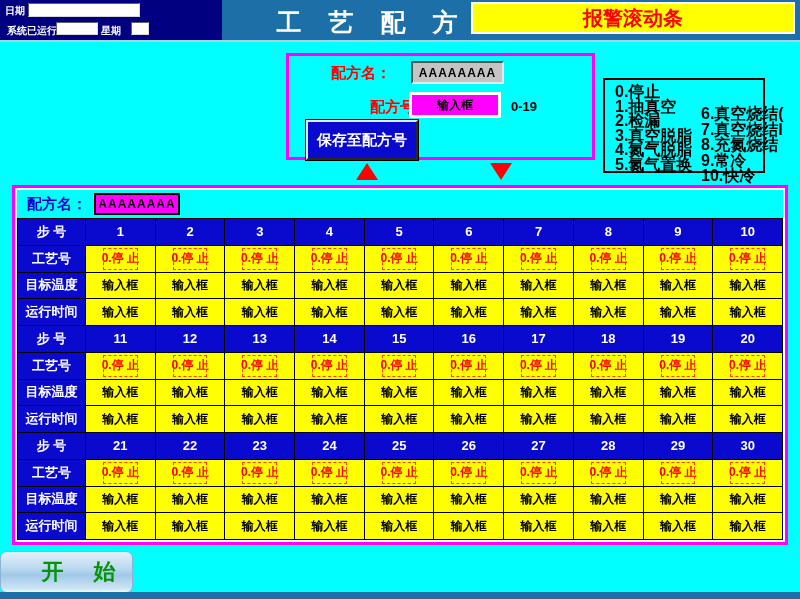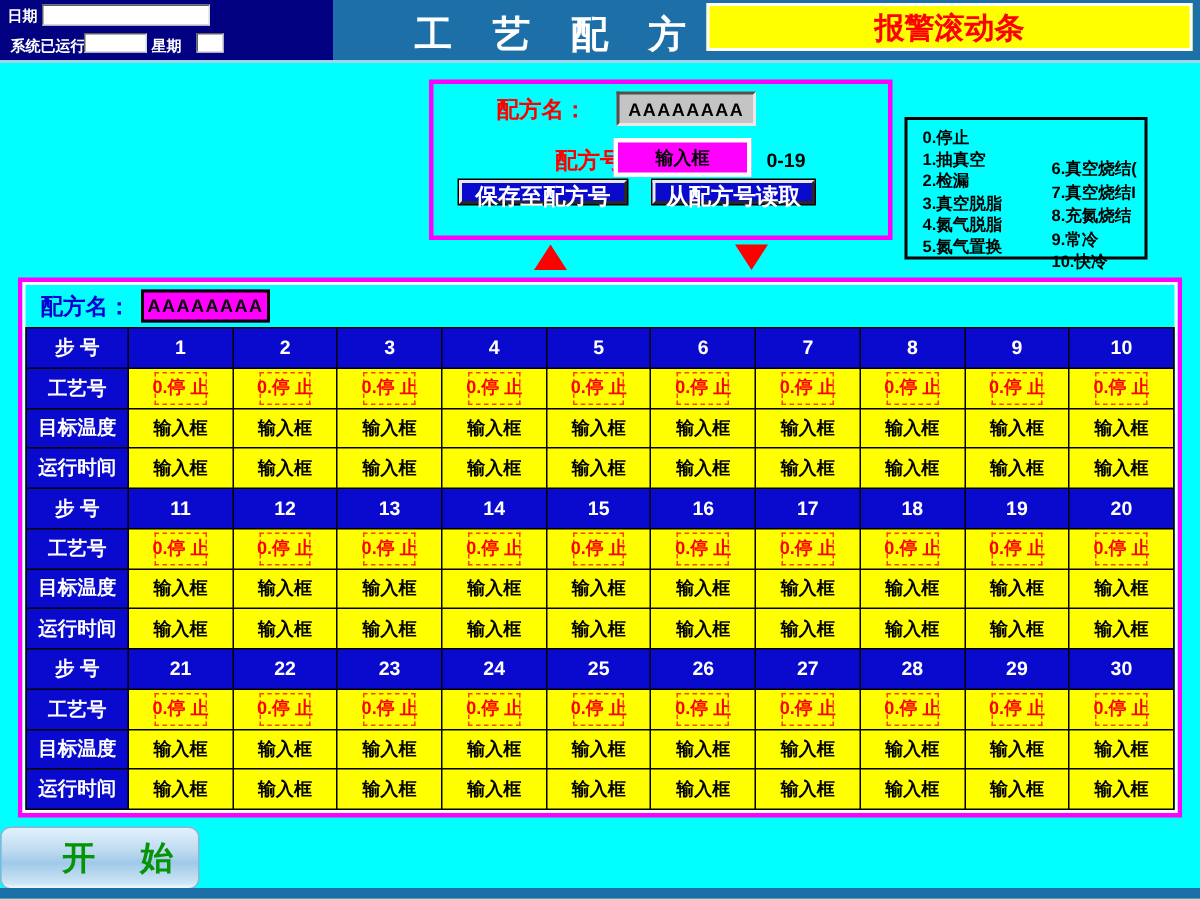--- a/index.html
+++ b/index.html
@@ -15,29 +15,29 @@
   .status-panel { position:absolute; left:0; top:0; width:222px; height:40px; background:#000080; }
   .sp-label { position:absolute; color:#FFFFFF; font-size:10px; white-space:nowrap; }
   .sp-field { position:absolute; background:#FFFFFF; border:1px solid #606060; border-right-color:#D8D8D8; border-bottom-color:#D8D8D8; }
 
   
   .recipe-panel { position:absolute; left:286px; top:53px; width:309px; height:107px; border:3px solid #FF00FF; background:#00FFFF; }
   .rp-label { position:absolute; color:#FF0000; font-size:15px; white-space:nowrap; }
   .rp-namebox { position:absolute; left:122px; top:5px; width:93px; height:23px; background:#C4C4C4; border:2px solid; border-color:#505050 #E8E8E8 #E8E8E8 #505050; color:#000; font-size:12px; display:flex; align-items:center; justify-content:center; letter-spacing:1px; }
   .rp-numbox { position:absolute; left:120px; top:36px; width:92px; height:26px; background:#FF00FF; border:3px solid #FFFFFF; color:#000; font-size:12px; display:flex; align-items:center; justify-content:center; }
   .rp-range { position:absolute; left:222px; top:43px; color:#000; font-size:13px; }
-  .hmibtn { position:absolute; height:16px; background:#0A0ACE; color:#FFFFFF; font-weight:bold; font-size:15px; border:2px solid; border-color:#E8E8E8 #282828 #282828 #E8E8E8; box-shadow:0 0 0 1px #000; cursor:pointer; font-family:"Liberation Sans", sans-serif; white-space:nowrap; }
+  .hmibtn { position:absolute; height:40px; background:#0A0ACE; color:#FFFFFF; font-weight:bold; font-size:15px; border:2px solid; border-color:#E8E8E8 #282828 #282828 #E8E8E8; box-shadow:0 0 0 1px #000; cursor:pointer; font-family:"Liberation Sans", sans-serif; white-space:nowrap; }
   .btn-save { left:17px; top:64px; width:112px; }
   .btn-load { left:146px; top:64px; width:108px; }
 
   .arrow-up   { position:absolute; left:356px; top:163px; width:0; height:0; border-left:11px solid transparent; border-right:11px solid transparent; border-bottom:17px solid #FF0000; }
   .arrow-down { position:absolute; left:490px; top:163px; width:0; height:0; border-left:11px solid transparent; border-right:11px solid transparent; border-top:17px solid #FF0000; }
 
   
-  .legend { position:absolute; left:603px; top:78px; width:162px; height:95px; border:2px solid #000; background:#00FFFF; color:#000; font-size:11px; }
+  .legend { position:absolute; left:603px; top:78px; width:162px; height:95px; border:2px solid #000; background:#00FFFF; color:#000; font-size:16px; }
   .legend .lcol { position:absolute; left:10px; top:5px; line-height:14.5px; white-space:nowrap; }
   .legend .rcol { position:absolute; left:96px; top:26px; line-height:15.5px; white-space:nowrap; }
 
   
   .main-panel { position:absolute; left:12px; top:185px; width:776px; height:360px; border:3px solid #FF00FF; }
   .inner { width:100%; height:100%; border:2px solid #FFFFFF; background:#00FFFF; display:flex; flex-direction:column; }
   .thead { flex:0 0 28px; display:flex; align-items:center; }
   .tname { color:#0000D0; font-size:15px; margin-left:10px; white-space:nowrap; }
   .tnamebox { width:86px; height:22px; background:#FF00FF; border:2px solid #000; color:#000; font-size:12px; display:flex; align-items:center; justify-content:center; margin-left:7px; letter-spacing:1px; }
   .trange { margin-left:auto; margin-right:6px; color:#0000D0; font-size:14px; white-space:nowrap; }
@@ -70,21 +70,20 @@
     </div>
   </div>
 
   <div class="recipe-panel">
     <div class="rp-label" style="left:42px; top:8px;">配方名：</div>
     <div class="rp-namebox">AAAAAAAA</div>
     <div class="rp-label" style="left:42px; top:42px;padding-left:39px;">配方号：</div>
     <div class="rp-numbox">输入框</div>
     <div class="rp-range">0-19</div>
     <button class="hmibtn btn-save">保存至配方号</button>
-    <button class="hmibtn btn-load">从配方号读取</button>
   </div>
 
   <div class="arrow-up"></div>
   <div class="arrow-down"></div>
 
   <div class="legend">
     <div class="lcol">
         <div>0.停止</div>
         <div>1.抽真空</div>
         <div>2.检漏</div>

